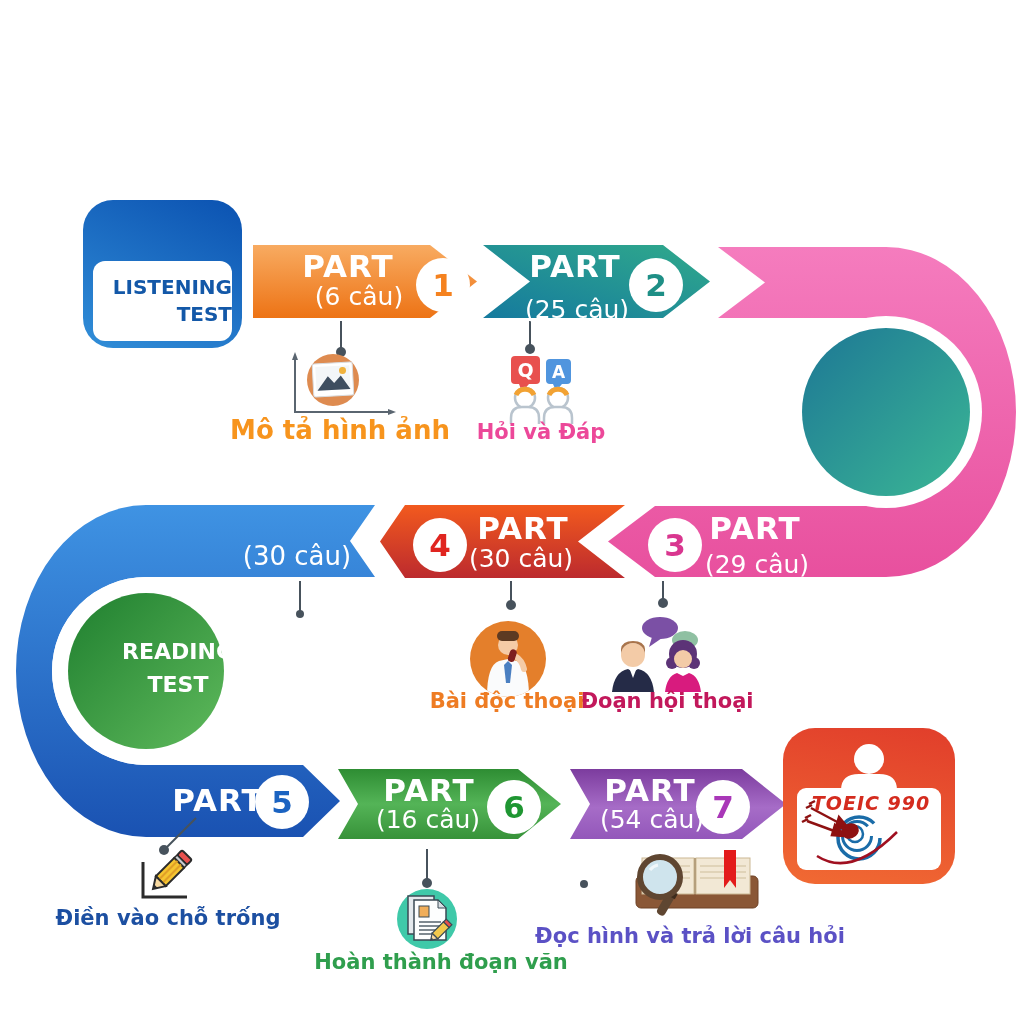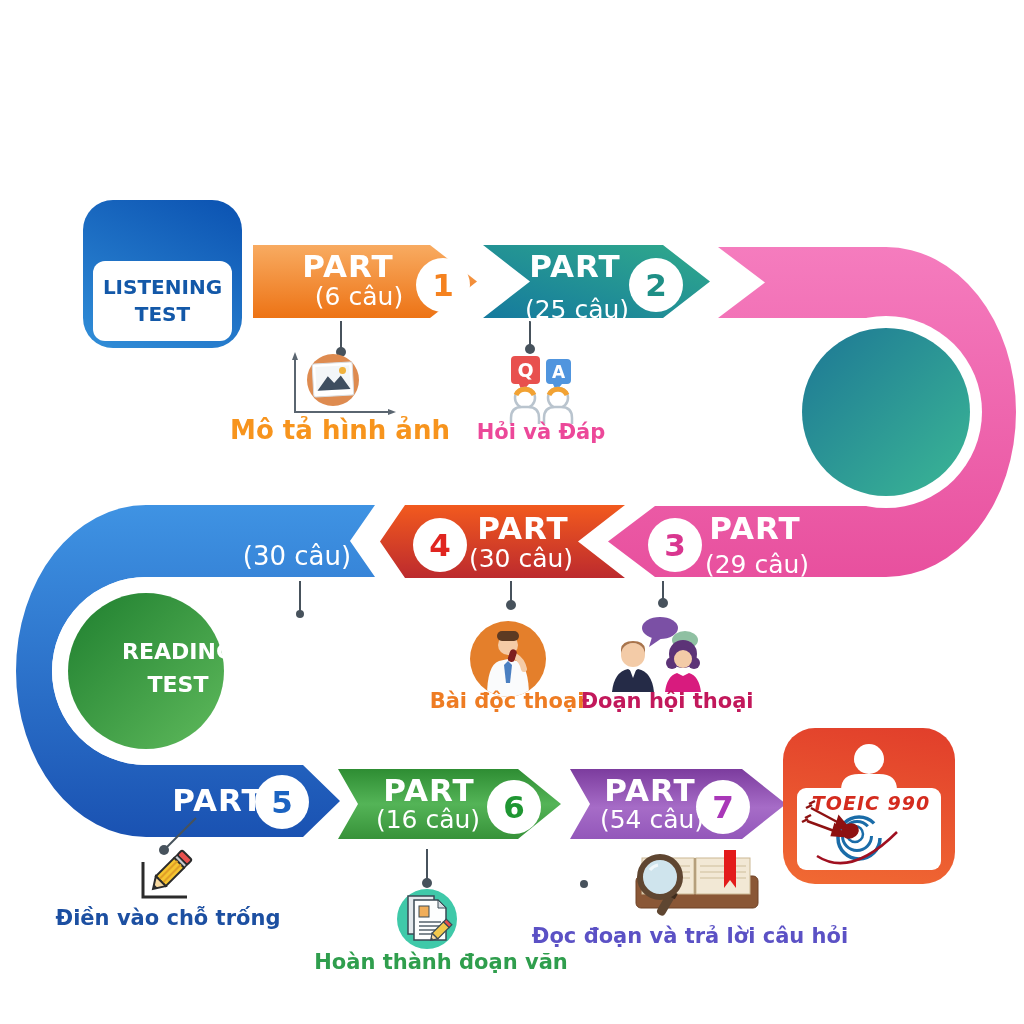--- a/index.html
+++ b/index.html
@@ -9,21 +9,21 @@
   .abs{position:absolute;}
   .ct{position:absolute;transform:translate(-50%,-50%);white-space:nowrap;text-align:center;}
   .part-label{font-size:31px;font-weight:800;color:#ffffff;letter-spacing:1px;}
   .part-count{font-size:25px;font-weight:500;color:#ffffff;}
   .num{width:54px;height:54px;border-radius:50%;background:#ffffff;display:flex;
        align-items:center;justify-content:center;font-size:31px;font-weight:800;}
   .caption{font-size:21px;font-weight:700;}
   .listening-badge{left:83px;top:200px;width:159px;height:148px;border-radius:30px;
        background:linear-gradient(205deg,#0D55B3 5%,#2F8BD6 95%);}
   .listening-panel{position:absolute;left:10px;right:10px;bottom:7px;height:80px;background:#ffffff;
-       border-radius:12px;display:flex;flex-direction:column;align-items:center;justify-content:center;
+       border-radius:12px;display:flex;flex-direction:column;align-items:flex-end;justify-content:center;
        color:#1358A8;font-weight:800;font-size:20px;line-height:1.35;}
   .reading-text{color:#ffffff;font-weight:800;font-size:22px;line-height:1.5;margin-left:32px;}
   .toeic-badge{left:783px;top:728px;width:172px;height:156px;border-radius:32px;
        background:linear-gradient(190deg,#E13E2B,#F16A33);}
   .toeic-label{font-size:19px;font-weight:800;font-style:italic;color:#D42B1E;letter-spacing:1px;}
 </style>
 </head>
 <body>
 
 <div class="stage">
@@ -296,15 +296,15 @@
   <div class="ct num" style="left:723px;top:807px;">
       <span style="color: rgb(169, 55, 184);">7</span>
     </div>
 
   <div class="ct caption" style="left: 340px; top: 430px; font-size: 26px; color: rgb(247, 148, 29);">Mô tả hình ảnh</div>
   <div class="ct caption" style="left: 541px; top: 432px; color: #ec4899;">Hỏi và Đáp</div>
   <div class="ct caption" style="left: 667px; top: 701px; color: rgb(194, 24, 91);">Đoạn hội thoại</div>
   <div class="ct caption" style="left: 507px; top: 701px; color: rgb(238, 124, 35);">Bài độc thoại</div>
   <div class="ct caption" style="left: 168px; top: 918px; color: rgb(28, 79, 161);">Điền vào chỗ trống</div>
   <div class="ct caption" style="left: 441px; top: 962px; color: rgb(47, 158, 77);">Hoàn thành đoạn văn</div>
-  <div class="ct caption" style="left: 690px; top: 936px; color: rgb(91, 81, 197);">Đọc đoạn và trả lời câu hỏi</div>
+  <div class="ct caption" style="left: 690px; top: 936px; color: rgb(91, 81, 197);">Đọc hình và trả lời câu hỏi</div>
 
 </div>
 
 </body></html>

